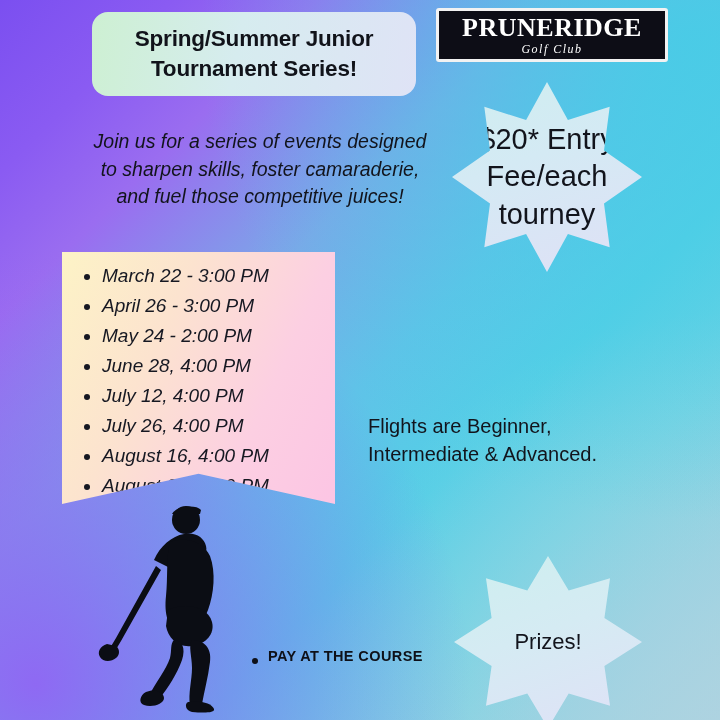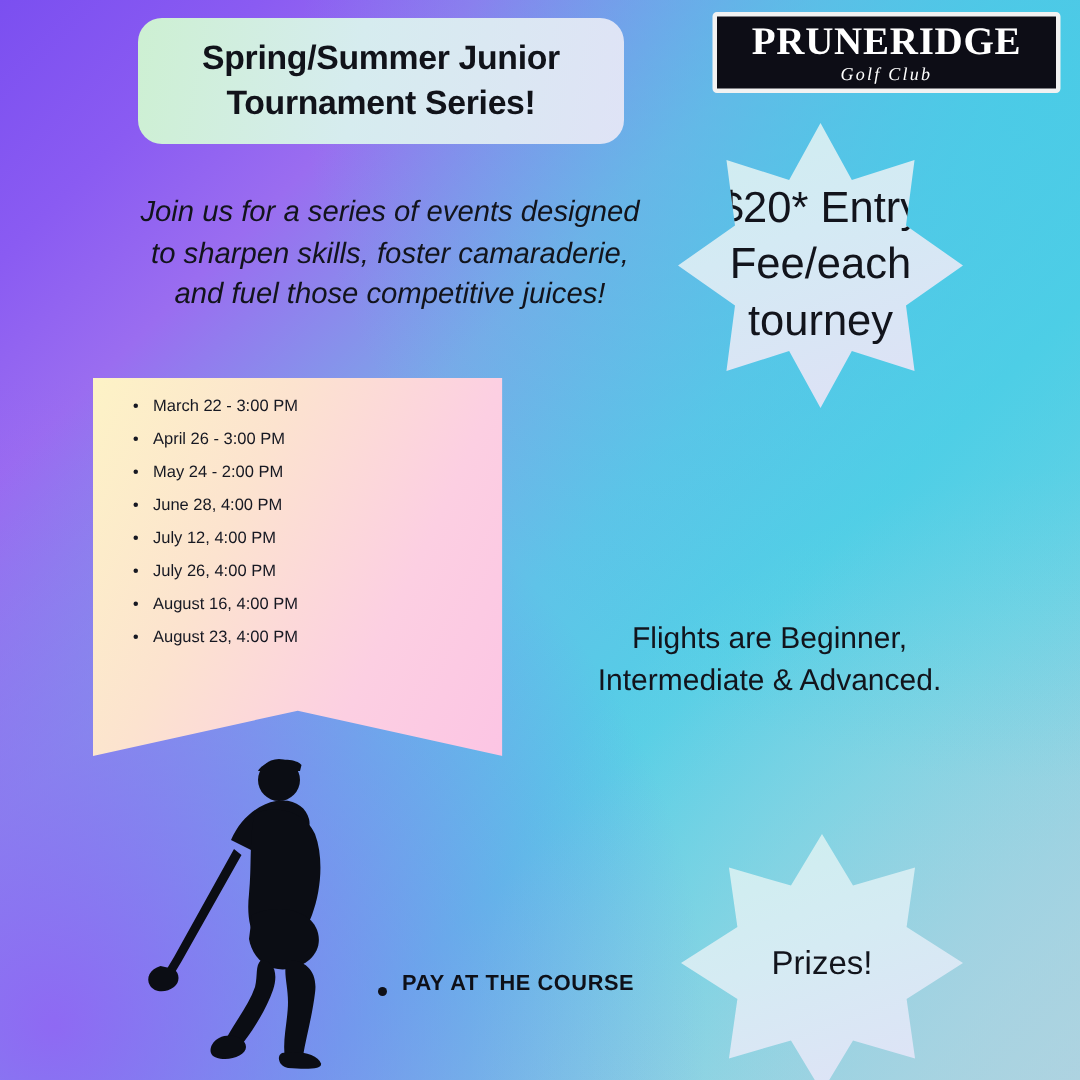--- a/index.html
+++ b/index.html
@@ -72,21 +72,20 @@
     width: 232px;
     height: 54px;
     background: #0d0d16;
     border: 3px solid #f2f2f2;
     border-radius: 3px;
     display: flex;
     flex-direction: column;
     align-items: center;
     justify-content: center;
     box-sizing: border-box;
-    margin-left: 39px;
   }
   #logo .logo-main {
     font-family: "Liberation Serif", serif;
     font-weight: bold;
     font-size: 26px;
     color: #ffffff;
     letter-spacing: 0.5px;
     line-height: 1;
   }
   #logo .logo-sub {
@@ -158,43 +157,43 @@
     clip-path: polygon(0 0, 100% 0, 100% 100%, 50% 88%, 0 100%);
     padding: 14px 16px 0 22px;
     box-sizing: border-box;
   }
   #schedule-list {
     margin: 0;
     padding-left: 18px;
     list-style: disc;
   }
   #schedule-list li {
-    font-size: 11px;
+    font-size: 19px;
     color: #161822;
     line-height: 1.0;
     margin-bottom: 11px;
+    font-style: italic;
   }
 
   
   #who-block {
     left: 368px;
     top: 280px;
     width: 290px;
     font-size: 20px;
     color: #12141c;
     text-align: center;
     line-height: 1.42;
   }
   #flights-block {
     left: 368px;
     top: 412px;
     width: 290px;
     font-size: 20px;
     color: #12141c;
-    text-align: center;
     line-height: 1.42;
   }
 
   
   #pay-note {
     left: 252px;
     top: 648px;
     display: flex;
     align-items: flex-end;
     gap: 10px;

